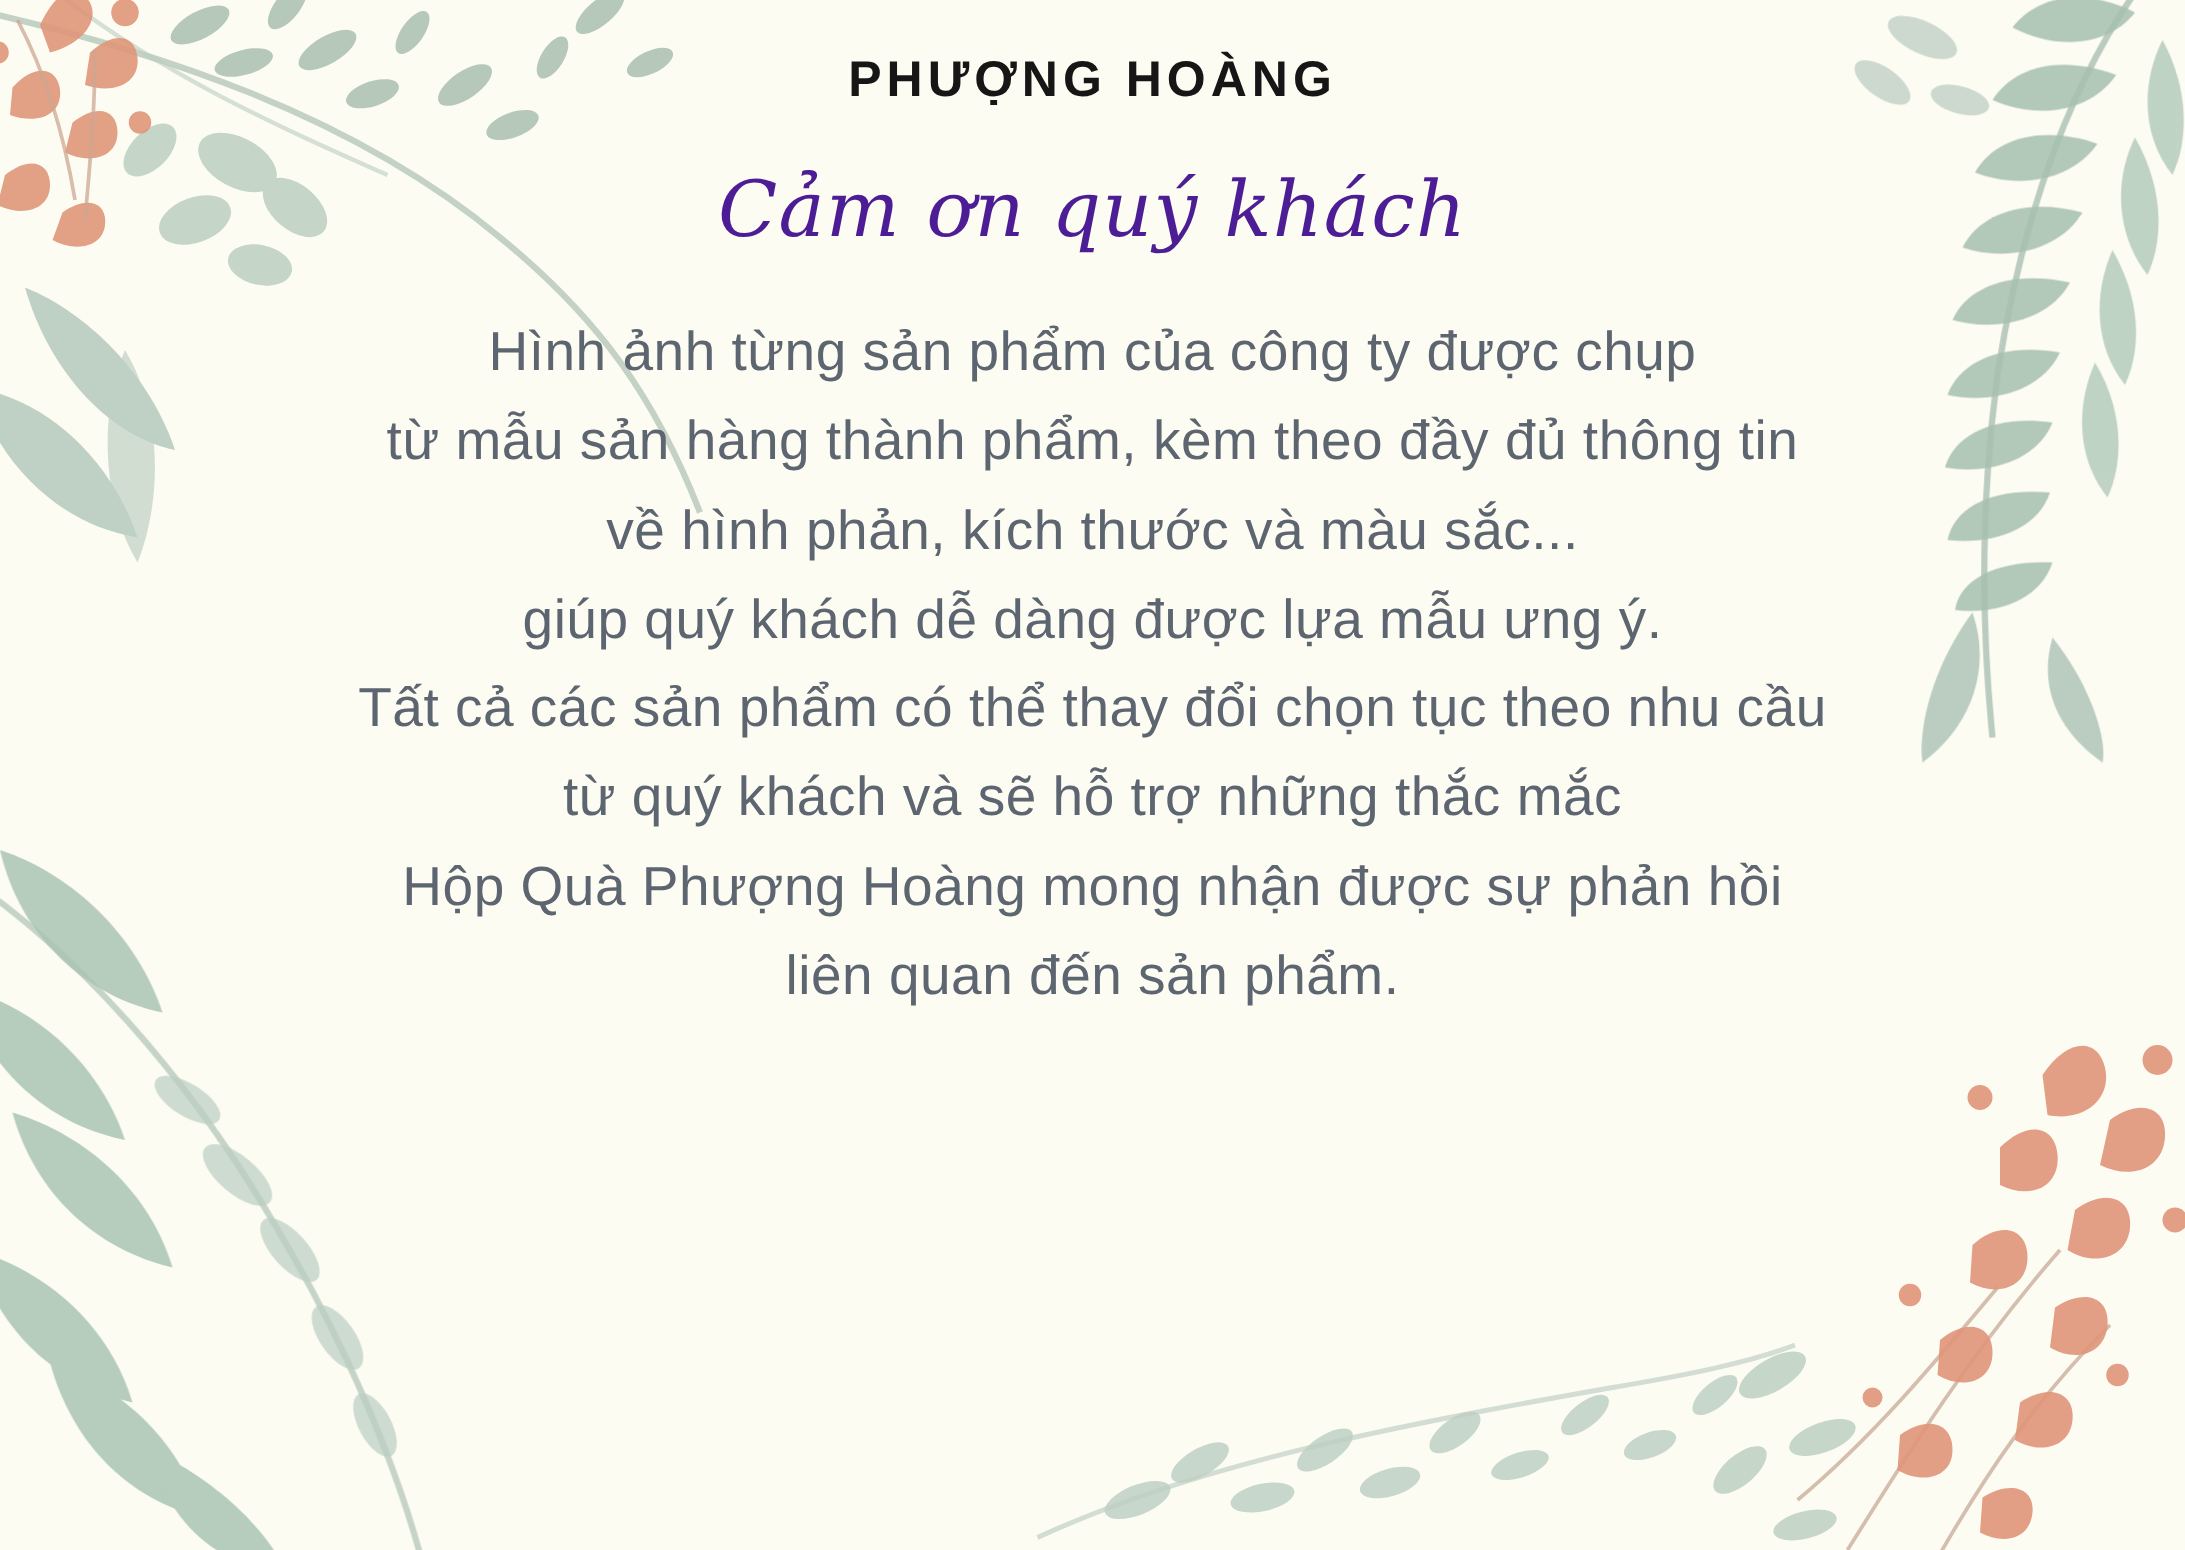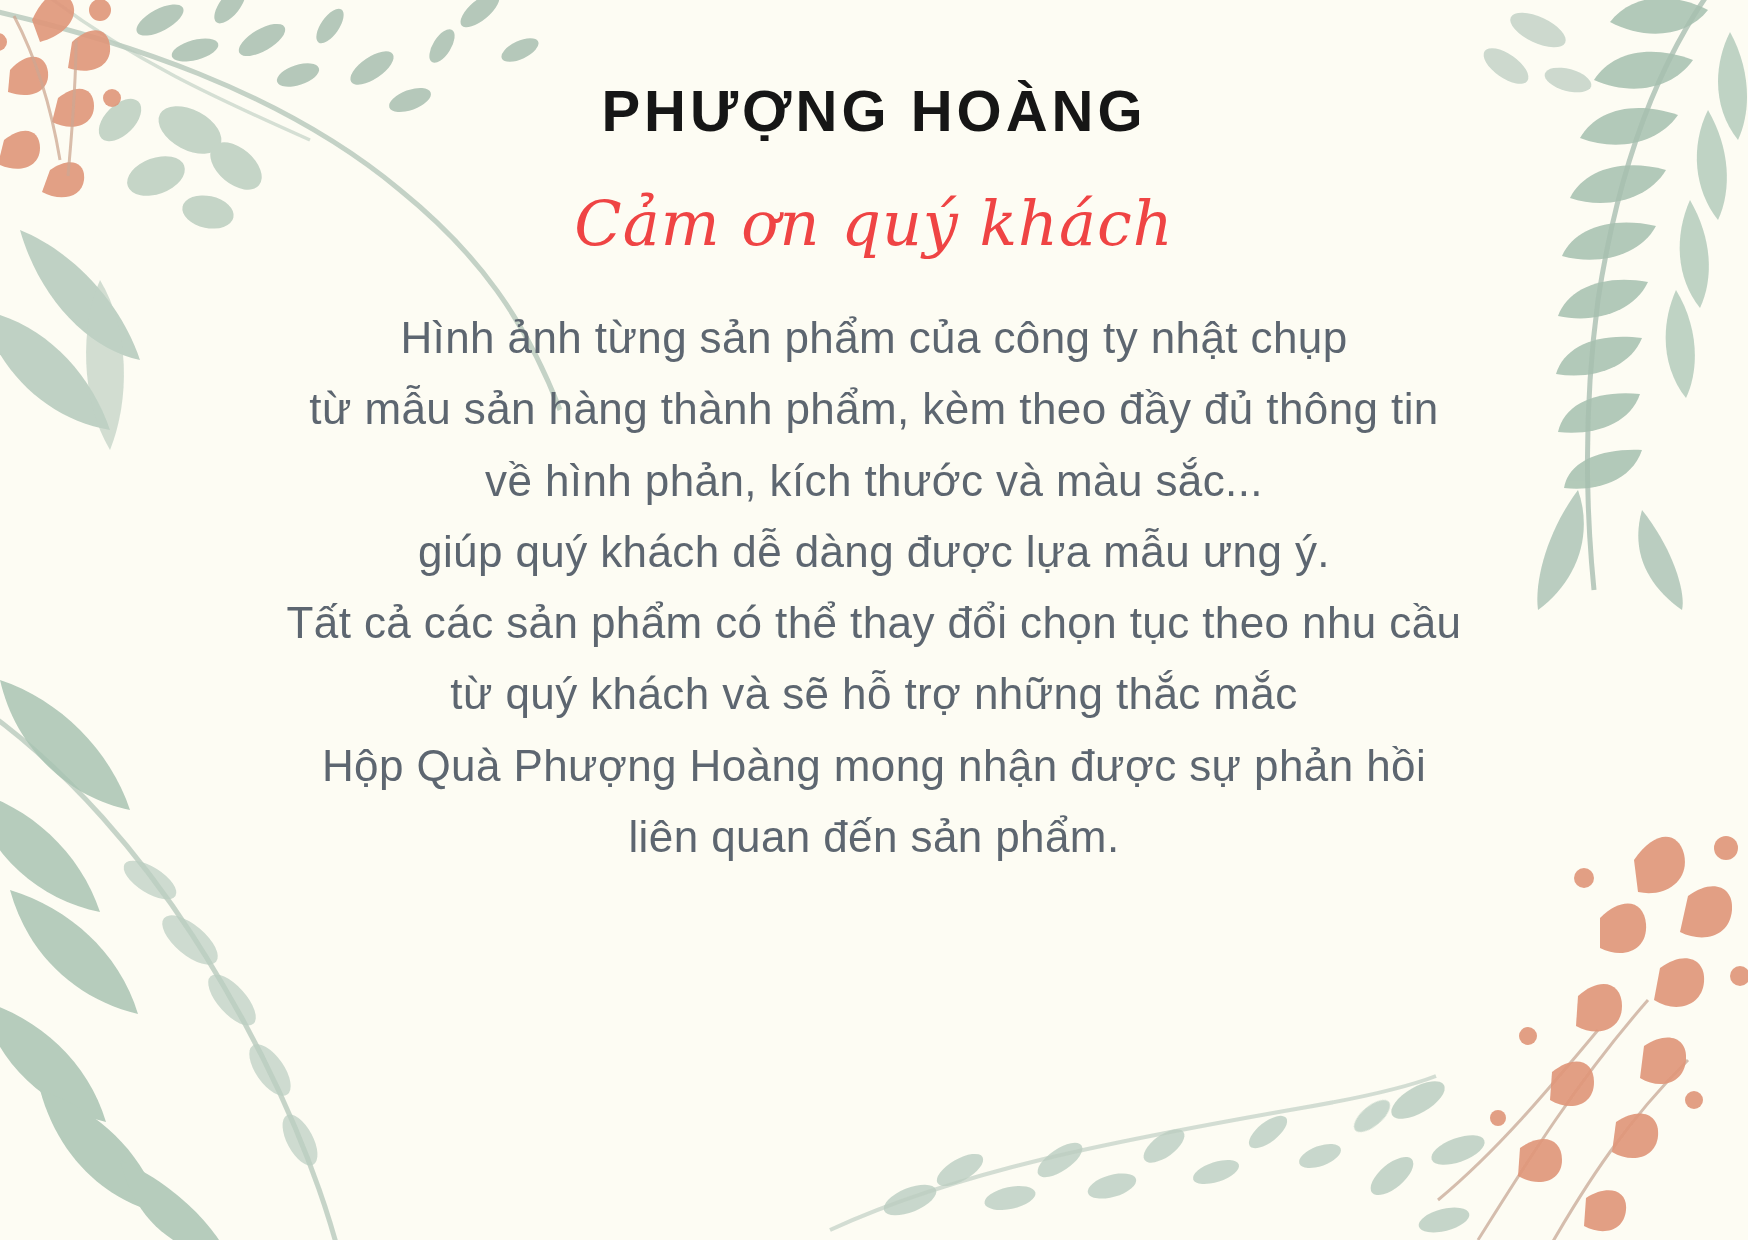--- a/index.html
+++ b/index.html
@@ -40,32 +40,32 @@
     top: 0;
     width: 1748px;
     height: 1240px;
     display: flex;
     flex-direction: column;
     align-items: center;
     text-align: center;
   }
 
   .brand-title {
-    margin-top: 82px;
+    margin-top: 44px;
     font-family: "Liberation Sans", sans-serif;
     font-weight: 700;
-    font-size: 58px;
+    font-size: 40px;
     letter-spacing: 4px;
     color: #161616;
     line-height: 1;
   }
 
   .script-block {
     margin-top: 40px;
-    color: #ef4444;
+    color: #4c1d95;
     font-family: "DejaVu Serif", serif;
     font-style: italic;
     font-size: 62px;
     line-height: 1.42;
     font-weight: 400;
     letter-spacing: 1px;
   }
   .script-line { display: block; }
 
   .body-block {
@@ -253,21 +253,21 @@
 
   <div class="content">
 
     <div class="brand-title">PHƯỢNG HOÀNG</div>
 
     <div class="script-block">
       <span class="script-line">Cảm ơn quý khách</span>
     </div>
 
     <div class="body-block">
-      <span class="body-line">Hình ảnh từng sản phẩm của công ty nhật chụp</span>
+      <span class="body-line">Hình ảnh từng sản phẩm của công ty được chụp</span>
       <span class="body-line">từ mẫu sản hàng thành phẩm, kèm theo đầy đủ thông tin</span>
       <span class="body-line">về hình phản, kích thước và màu sắc...</span>
       <span class="body-line">giúp quý khách dễ dàng được lựa mẫu ưng ý.</span>
       <span class="body-line">Tất cả các sản phẩm có thể thay đổi chọn tục theo nhu cầu</span>
       <span class="body-line">từ quý khách và sẽ hỗ trợ những thắc mắc</span>
       <span class="body-line">Hộp Quà Phượng Hoàng mong nhận được sự phản hồi</span>
       <span class="body-line">liên quan đến sản phẩm.</span>
     </div>
 
   </div>

